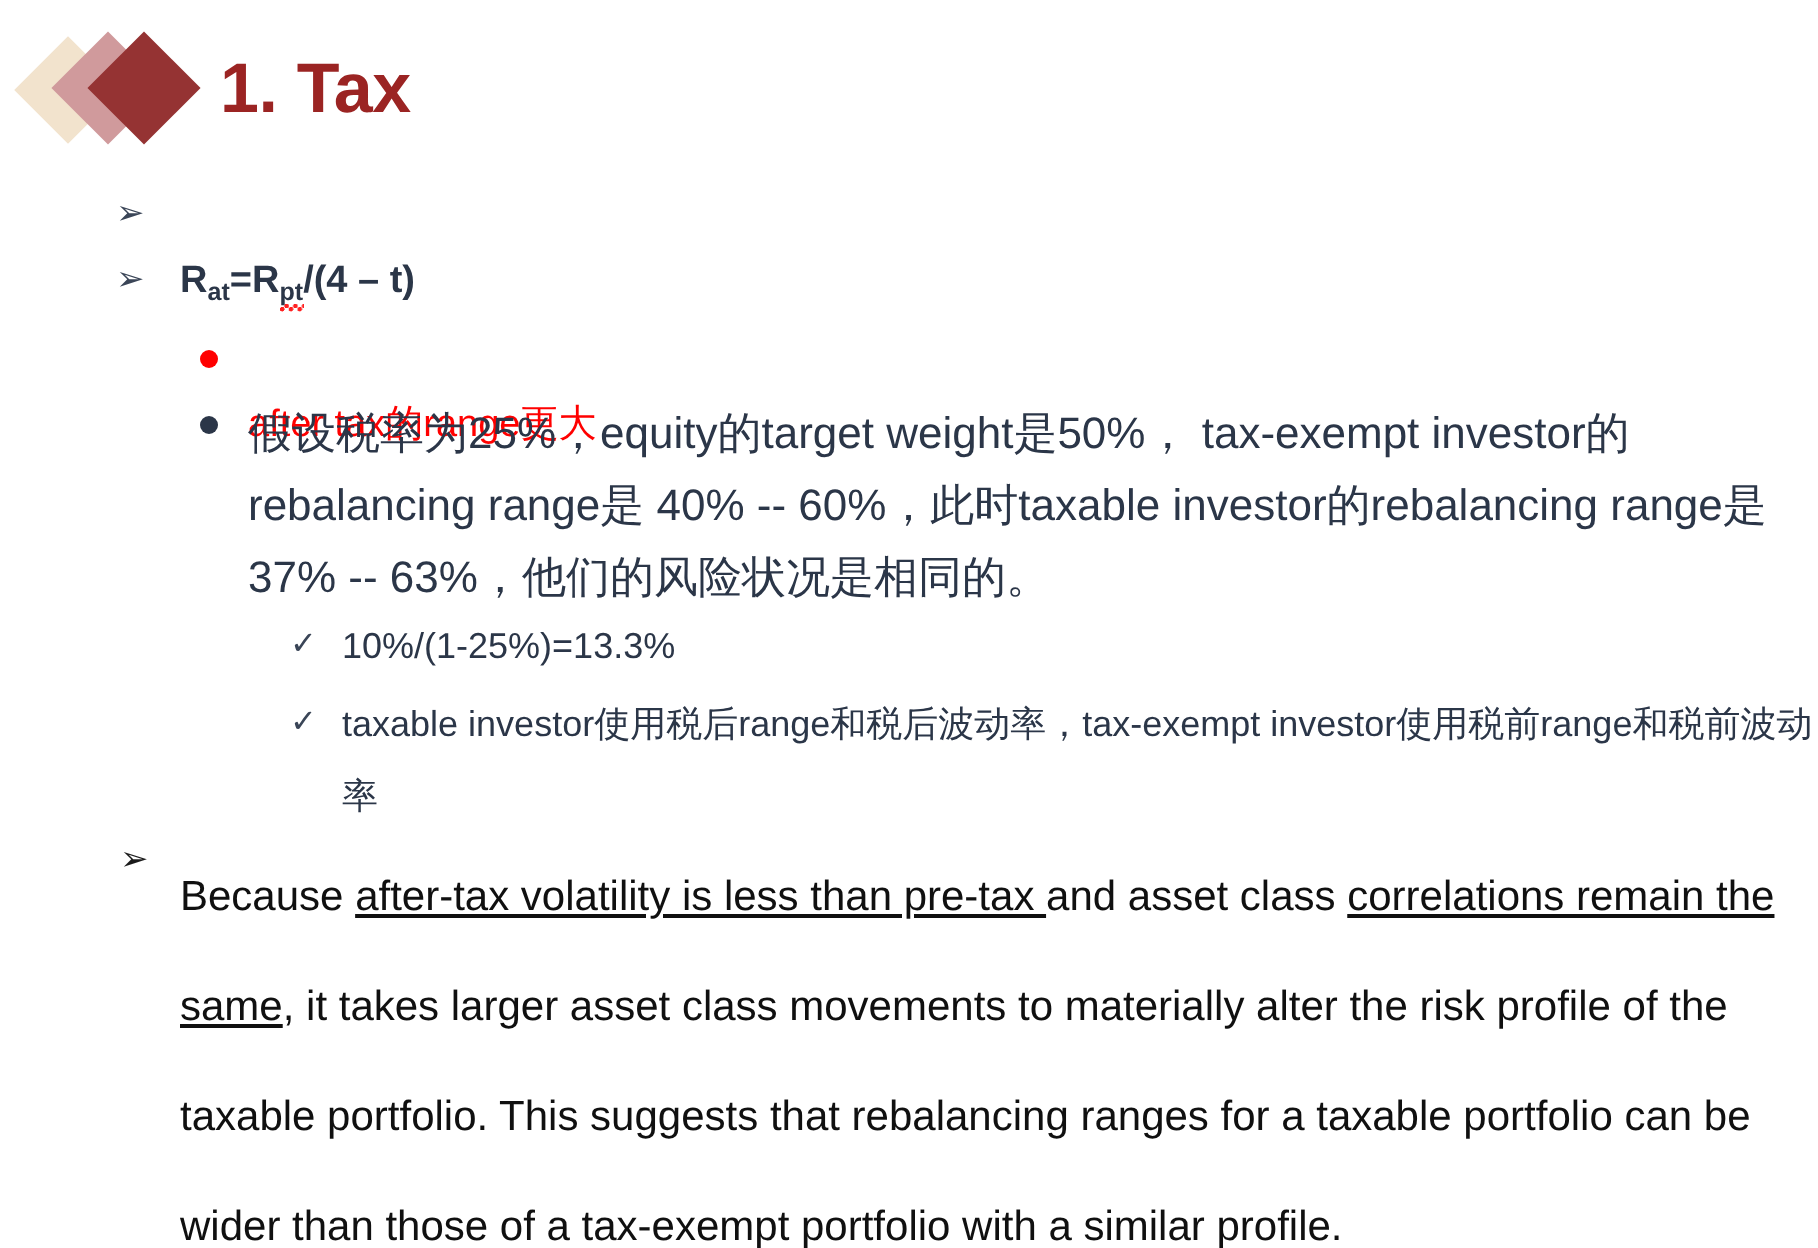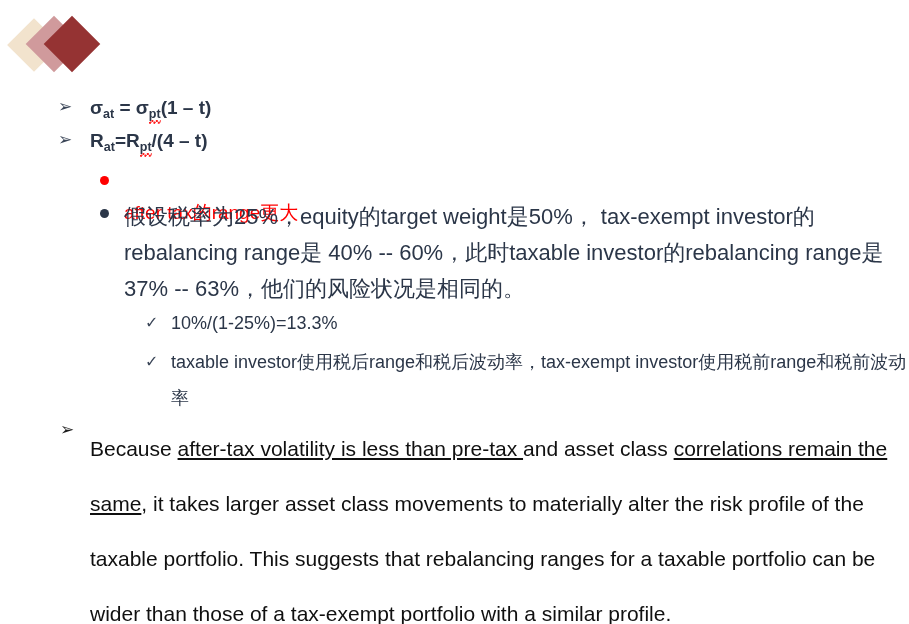--- a/index.html
+++ b/index.html
@@ -171,29 +171,25 @@
 </style>
 </head>
 <body>
 
 <div class="title-row">
   <div class="diamonds">
     <span class="diamond d1"></span>
     <span class="diamond d2"></span>
     <span class="diamond d3"></span>
   </div>
+  <div class="title-text">1. Tax</div>
 </div>
 
 <div class="row" style="left:58px; top:98px;">
   <span class="bullet lvl1-arrow">➢</span>
-  <span class="content formula">
-    <span>σ<sub>at</sub></span>
-    <span> = </span>
-    <span>σ<sub class="sp">pt</sub></span><span>(1 – t)</span>
-  </span>
 </div>
 
 <div class="row" style="left:58px; top:131px;">
   <span class="bullet lvl1-arrow">➢</span>
   <span class="content formula">
     <span>R<sub>at</sub></span><span>=</span><span>R<sub class="sp">pt</sub></span><span>/(4 – t)</span>
   </span>
 </div>
 
 <div class="row" style="left:100px; top:166px;">

